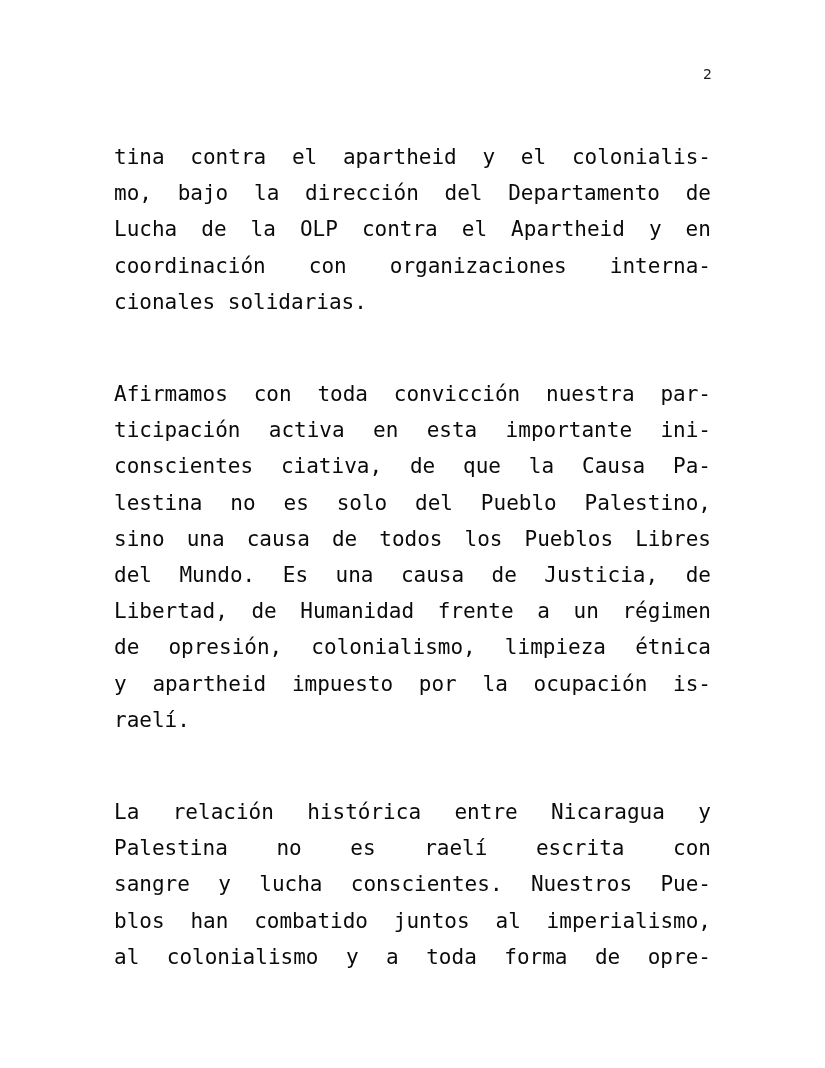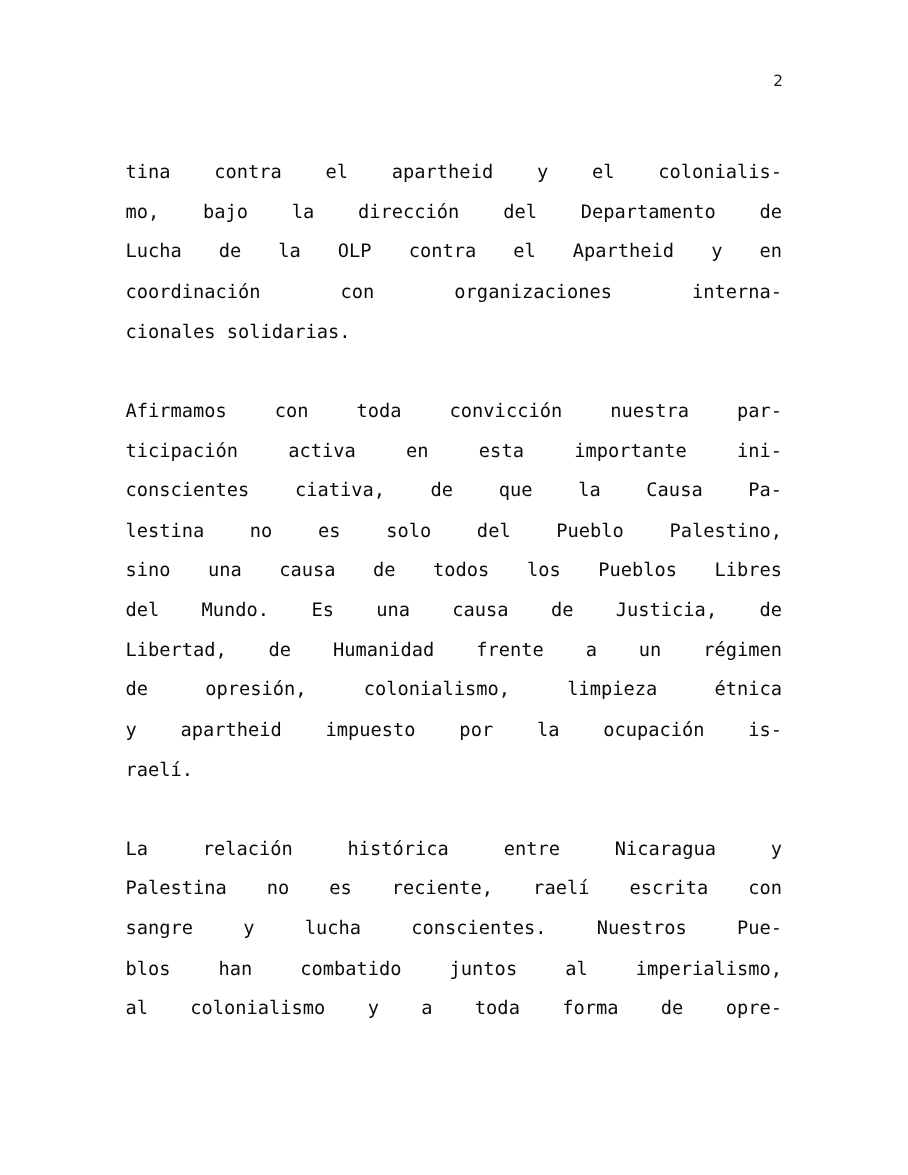--- a/index.html
+++ b/index.html
@@ -46,27 +46,27 @@
     top: 139px;
     width: 597px;
   }
 
   .para {
     margin: 0;
     padding: 0;
   }
 
   .para + .para {
-    margin-top: 36px;   
+    margin-top: 56px;   
   }
 
   
   .line {
     display: block;
-    font-size: 17px;
+    font-size: 21px;
     line-height: 36.2px;
     white-space: pre;
     color: #0a0a0a;
     letter-spacing: 0px;
     text-align: justify;
     text-align-last: justify;
   }
 
   
   .line.justify {
@@ -106,20 +106,20 @@
         <span class="line justify"><span class="w">lestina</span><span class="w">no</span><span class="w">es</span><span class="w">solo</span><span class="w">del</span><span class="w">Pueblo</span><span class="w">Palestino,</span></span>
         <span class="line justify"><span class="w">sino</span><span class="w">una</span><span class="w">causa</span><span class="w">de</span><span class="w">todos</span><span class="w">los</span><span class="w">Pueblos</span><span class="w">Libres</span></span>
         <span class="line justify"><span class="w">del</span><span class="w">Mundo.</span><span class="w">Es</span><span class="w">una</span><span class="w">causa</span><span class="w">de</span><span class="w">Justicia,</span><span class="w">de</span></span>
         <span class="line justify"><span class="w">Libertad,</span><span class="w">de</span><span class="w">Humanidad</span><span class="w">frente</span><span class="w">a</span><span class="w">un</span><span class="w">régimen</span></span>
         <span class="line justify"><span class="w">de</span><span class="w">opresión,</span><span class="w">colonialismo,</span><span class="w">limpieza</span><span class="w">étnica</span></span>
         <span class="line justify"><span class="w">y</span><span class="w">apartheid</span><span class="w">impuesto</span><span class="w">por</span><span class="w">la</span><span class="w">ocupación</span><span class="w">is-</span></span>
         <span class="line flush">raelí.</span>
       </p>
       <p class="para">
         <span class="line justify"><span class="w">La</span><span class="w">relación</span><span class="w">histórica</span><span class="w">entre</span><span class="w">Nicaragua</span><span class="w">y</span></span>
-        <span class="line justify"><span class="w">Palestina</span><span class="w">no</span><span class="w">es</span><span class="w">reciente,</span><span class="w">raelí</span><span class="w">escrita</span><span class="w">con</span></span>
+        <span class="line justify"><span class="w">Palestina</span><span class="w">no</span><span class="w">es</span><span class="w">raelí</span><span class="w">escrita</span><span class="w">con</span></span>
         <span class="line justify"><span class="w">sangre</span><span class="w">y</span><span class="w">lucha</span><span class="w">conscientes.</span><span class="w">Nuestros</span><span class="w">Pue-</span></span>
         <span class="line justify"><span class="w">blos</span><span class="w">han</span><span class="w">combatido</span><span class="w">juntos</span><span class="w">al</span><span class="w">imperialismo,</span></span>
         <span class="line justify"><span class="w">al</span><span class="w">colonialismo</span><span class="w">y</span><span class="w">a</span><span class="w">toda</span><span class="w">forma</span><span class="w">de</span><span class="w">opre-</span></span>
       </p>
     </div>
 
 </div>
 
 </body></html>

